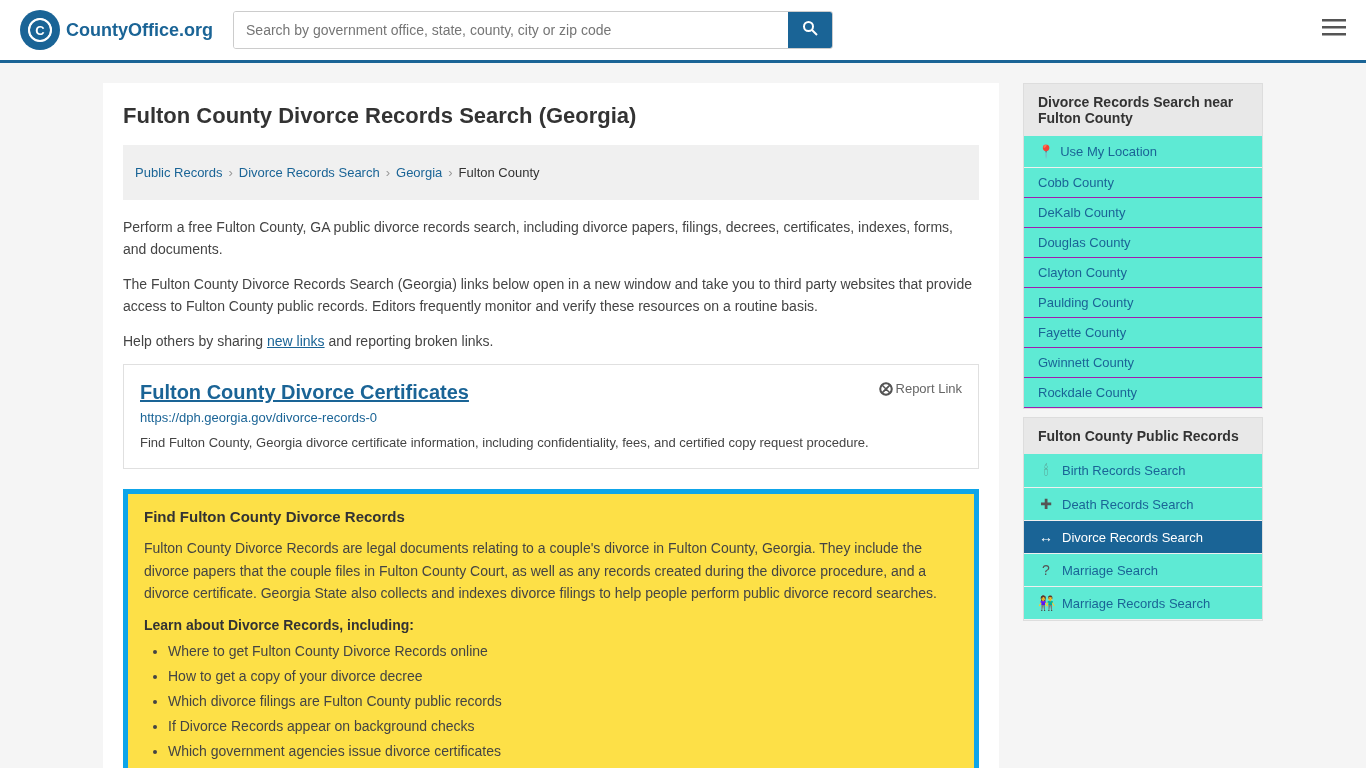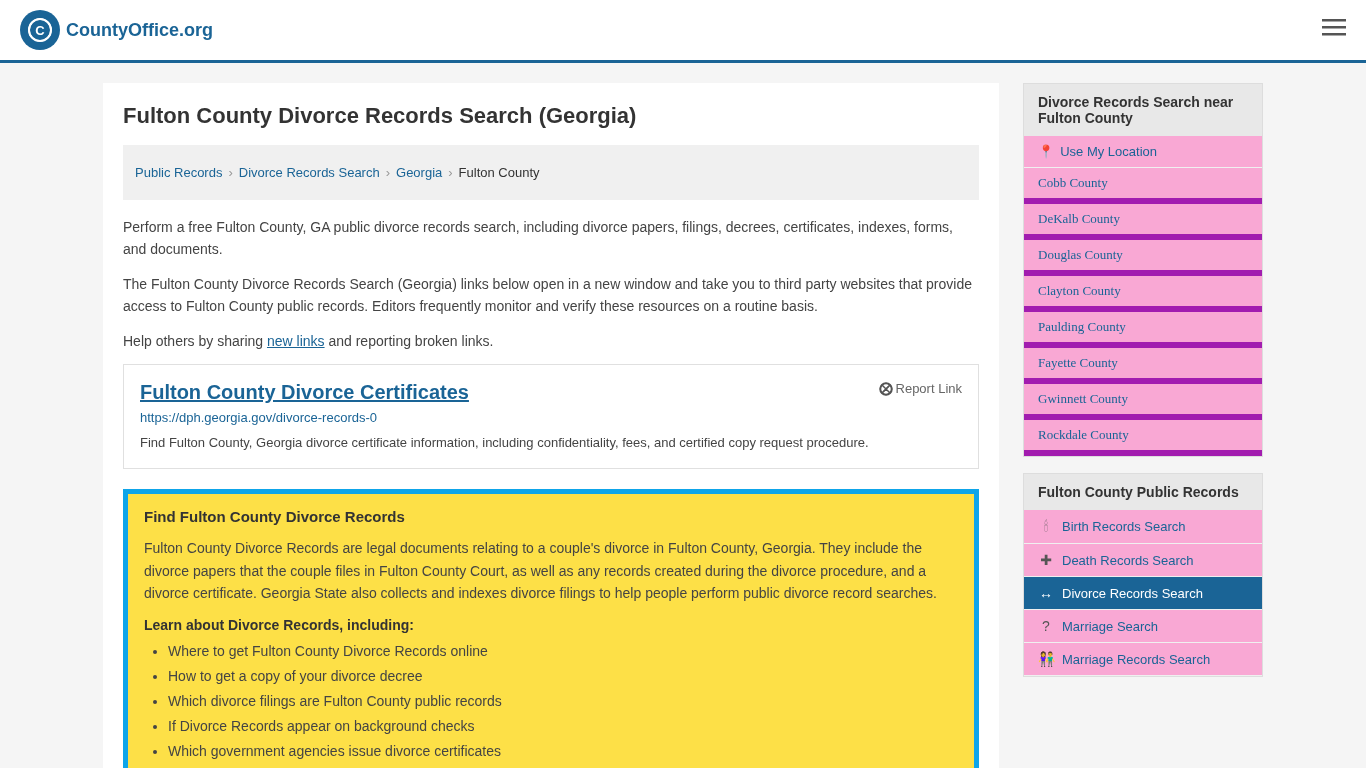--- a/index.html
+++ b/index.html
@@ -149,23 +149,23 @@
       color: #333;
       margin-bottom: 12px;
     }
     .section-body { font-size: 14px; color: #444; line-height: 1.6; margin-bottom: 12px; }
     .learn-title { font-weight: bold; font-size: 14px; margin-bottom: 8px; }
     .bullet-list { padding-left: 24px; }
     .bullet-list li { margin-bottom: 4px; font-size: 14px; color: #444; line-height: 1.5; }
 
     
     .sidebar-section {
-      background: #f9a8d4;
+      background: #5eead4;
       border: 1px solid #ddd;
-      margin-bottom: 16px;
+      margin-bottom: 8px;
     }
     .sidebar-section-header {
       background: #e8e8e8;
       padding: 10px 14px;
       font-size: 14px;
       font-weight: bold;
       color: #333;
     }
     .sidebar-item {
       padding: 8px 14px;
@@ -195,39 +195,47 @@
       color: #1a6496;
       cursor: pointer;
       border-bottom: 1px solid #f0f0f0;
     }
     .county-links-list a {
       display: block;
       padding: 7px 14px;
       font-size: 13px;
       color: #1a6496;
       text-decoration: none;
-      border-bottom: 6px solid #a21caf;
-      font-family: Liberation Serif, serif;
+      border-bottom: 1px solid #a21caf;
     }
   </style>
 </head>
 <body>
 
 <header class="header">
   <div class="logo-area">
     <div class="logo-circle">
       <svg width="26" height="26" viewBox="0 0 26 26" fill="none">
         <circle cx="13" cy="13" r="11" stroke="white" stroke-width="2" fill="#1a6496"></circle>
         <text x="13" y="18" text-anchor="middle" fill="white" font-size="13" font-weight="bold">C</text>
         <circle cx="13" cy="13" r="11" stroke="white" stroke-width="1.5" fill="none"></circle>
       </svg>
     </div>
     <span class="logo-text">
       <span>CountyOffice</span><span style="color:#1a6496">.org</span>
     </span>
+  </div>
+  <div class="search-bar">
+    <input type="text" placeholder="Search by government office, state, county, city or zip code" style="">
+    <button>
+      <svg width="16" height="16" viewBox="0 0 16 16" fill="white">
+        <circle cx="6.5" cy="6.5" r="4.5" stroke="white" stroke-width="2" fill="none"></circle>
+        <line x1="10" y1="10" x2="15" y2="15" stroke="white" stroke-width="2"></line>
+      </svg>
+    </button>
   </div>
   <div class="menu-icon">
     <svg width="24" height="18" viewBox="0 0 24 18" fill="#555">
       <rect y="0" width="24" height="2.5"></rect>
       <rect y="7" width="24" height="2.5"></rect>
       <rect y="14" width="24" height="2.5"></rect>
     </svg>
   </div>
 </header>
 

